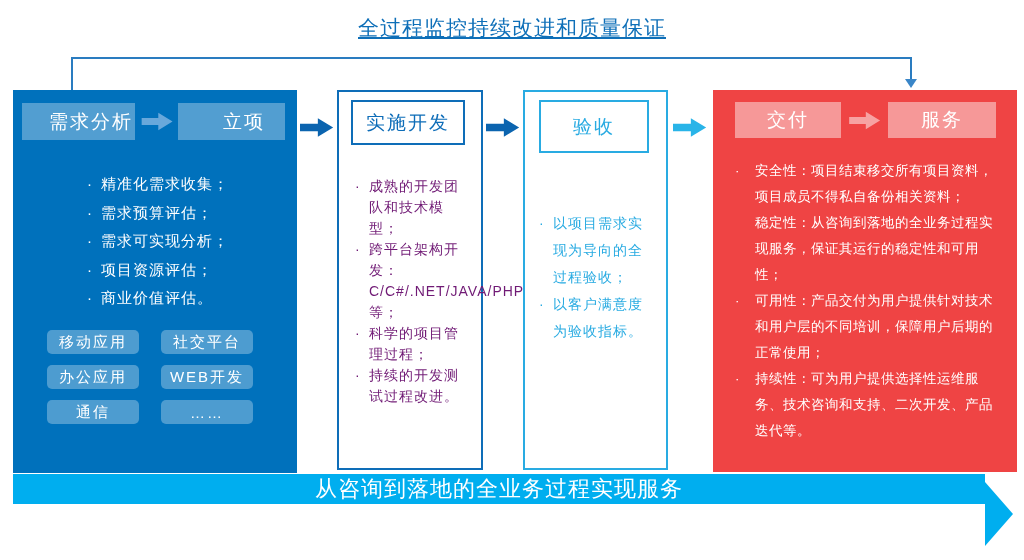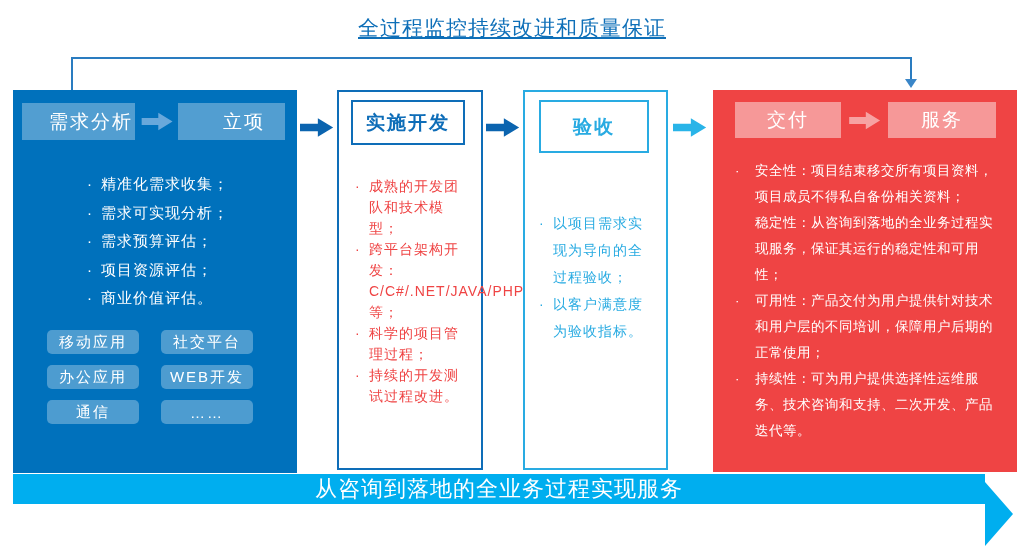--- a/index.html
+++ b/index.html
@@ -35,24 +35,24 @@
   .bullets li.no-bullet::before { content: ""; }
   .p1-bullets { position: absolute; left: 74px; top: 80px; color: #ffffff;
                 font-size: 15px; line-height: 28.5px; letter-spacing: 1px; }
   .tags { position: absolute; left: 34px; top: 240px; width: 240px;
           display: grid; grid-template-columns: 92px 92px; column-gap: 22px; row-gap: 11px; }
   .tag { height: 24px; background: rgba(255,255,255,0.30); border-radius: 5px; color: #ffffff;
          font-size: 15px; letter-spacing: 2px; display: flex; align-items: center; justify-content: center; }
 
   
   .hdr-box { position: absolute; top: 8px; display: flex; align-items: center; justify-content: center;
-             font-size: 19px; font-weight: bold; letter-spacing: 2px; background: #ffffff; }
+             font-size: 19px; font-weight: normal; letter-spacing: 2px; background: #ffffff; }
   .p2-hdr { left: 12px; width: 114px; height: 45px; border: 2px solid #0e6db8; color: #0e6db8; }
   .p3-hdr { left: 14px; width: 110px; height: 53px; border: 2px solid #29abe2; color: #29abe2; }
-  .p2-bullets { position: absolute; left: 16px; top: 84px; width: 118px; color: #ef4444;
+  .p2-bullets { position: absolute; left: 16px; top: 84px; width: 118px; color: #701a75;
                 font-size: 14px; line-height: 21px; letter-spacing: 1px; }
   .p3-bullets { position: absolute; left: 14px; top: 118px; width: 116px; color: #29abe2;
                 font-size: 14px; line-height: 27px; letter-spacing: 1px; }
 
   
   .p4-tab { position: absolute; top: 12px; height: 36px; background: rgba(255,255,255,0.45); color: #ffffff;
             font-size: 19px; letter-spacing: 2px; display: flex; align-items: center; justify-content: center; }
   .p4-tab.t1 { left: 22px; width: 106px; }
   .p4-tab.t2 { left: 175px; width: 108px; }
   .p4-arrow { position: absolute; left: 136px; top: 21px; }
@@ -85,22 +85,22 @@
   <div class="bracket-head"></div>
 
   <section class="panel panel1">
     <div class="p1-tab t1">需求分析</div>
     <svg class="p1-arrow" width="33" height="19" viewBox="0 0 40 24">
       <path class="fill-light" d="M0 7.5 H21 V1 L39 12 L21 23 V16.5 H0 Z"></path>
     </svg>
     <div class="p1-tab t2">立项</div>
     <ul class="bullets p1-bullets">
         <li>精准化需求收集；</li>
+        <li>需求预算评估；</li>
         <li>需求可实现分析；</li>
-        <li>需求预算评估；</li>
         <li>项目资源评估；</li>
         <li>商业价值评估。</li>
       </ul>
     <div class="tags">
         <div class="tag">移动应用</div>
         <div class="tag">社交平台</div>
         <div class="tag">办公应用</div>
         <div class="tag">WEB开发</div>
         <div class="tag">通信</div>
         <div class="tag">……</div>

